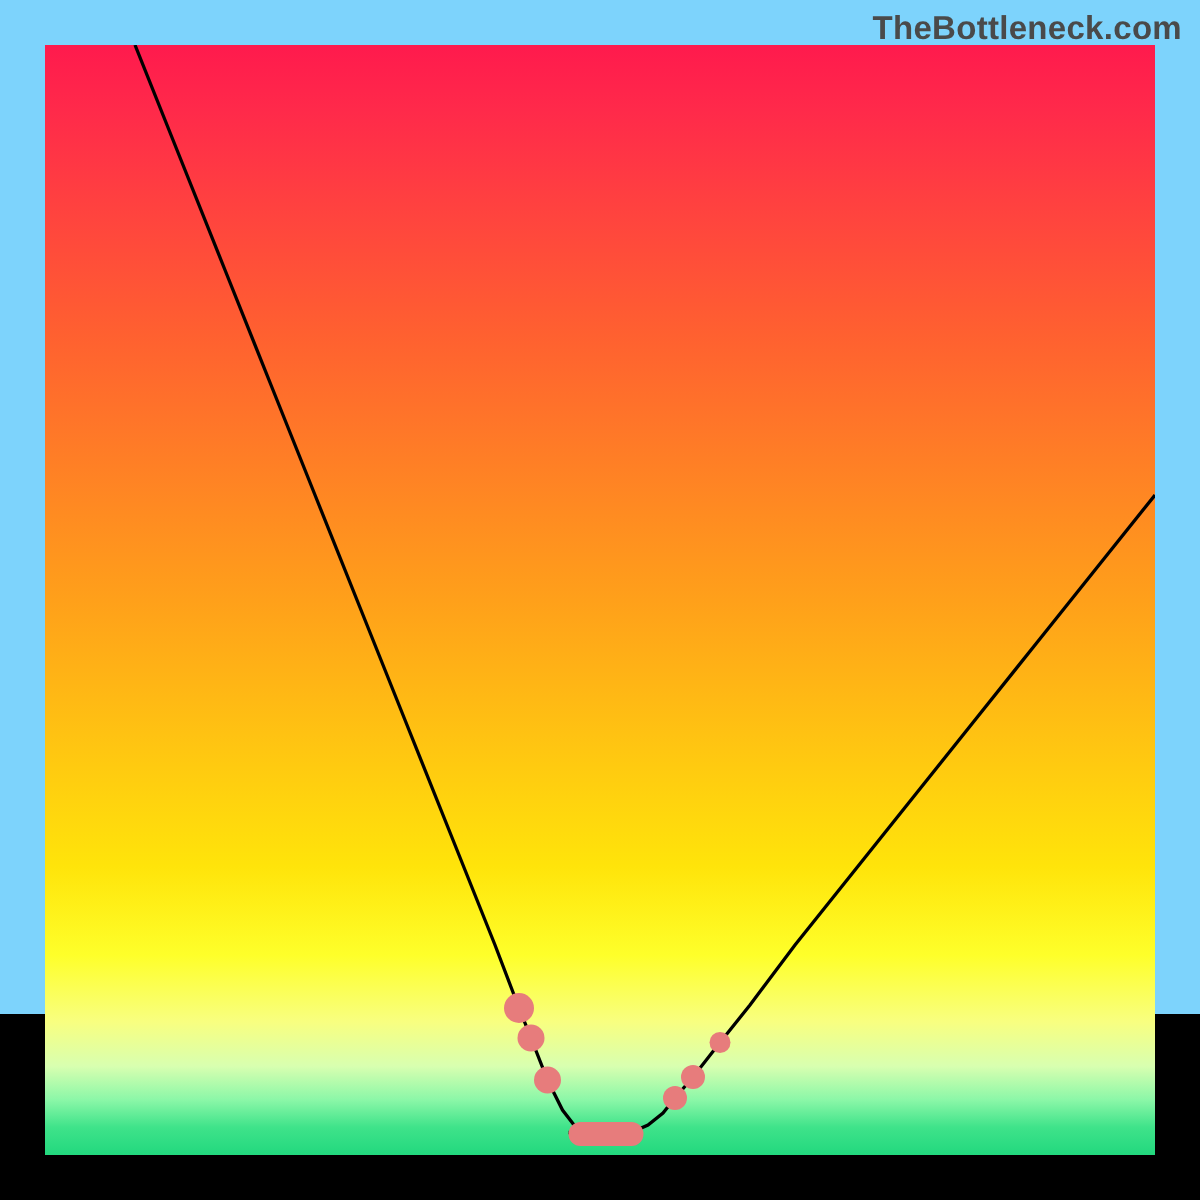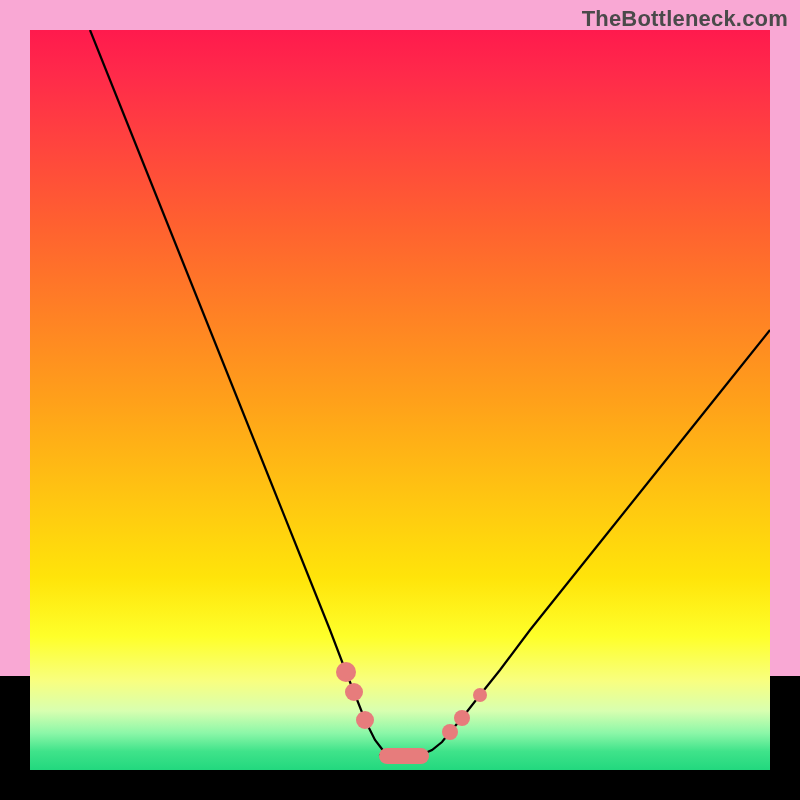--- a/index.html
+++ b/index.html
@@ -8,21 +8,21 @@
     width: 800px;
     height: 800px;
     overflow: hidden;
     background: #000;
     font-family: Arial, Helvetica, sans-serif;
   }
   .frame {
     position: relative;
     width: 800px;
     height: 676px;
-    background: #f9a8d4;
+    background: #7dd3fc;
   }
   .plot-area {
     position: absolute;
     left: 30px;
     top: 30px;
     width: 740px;
     height: 740px;
     
     background: linear-gradient(
       to bottom,

